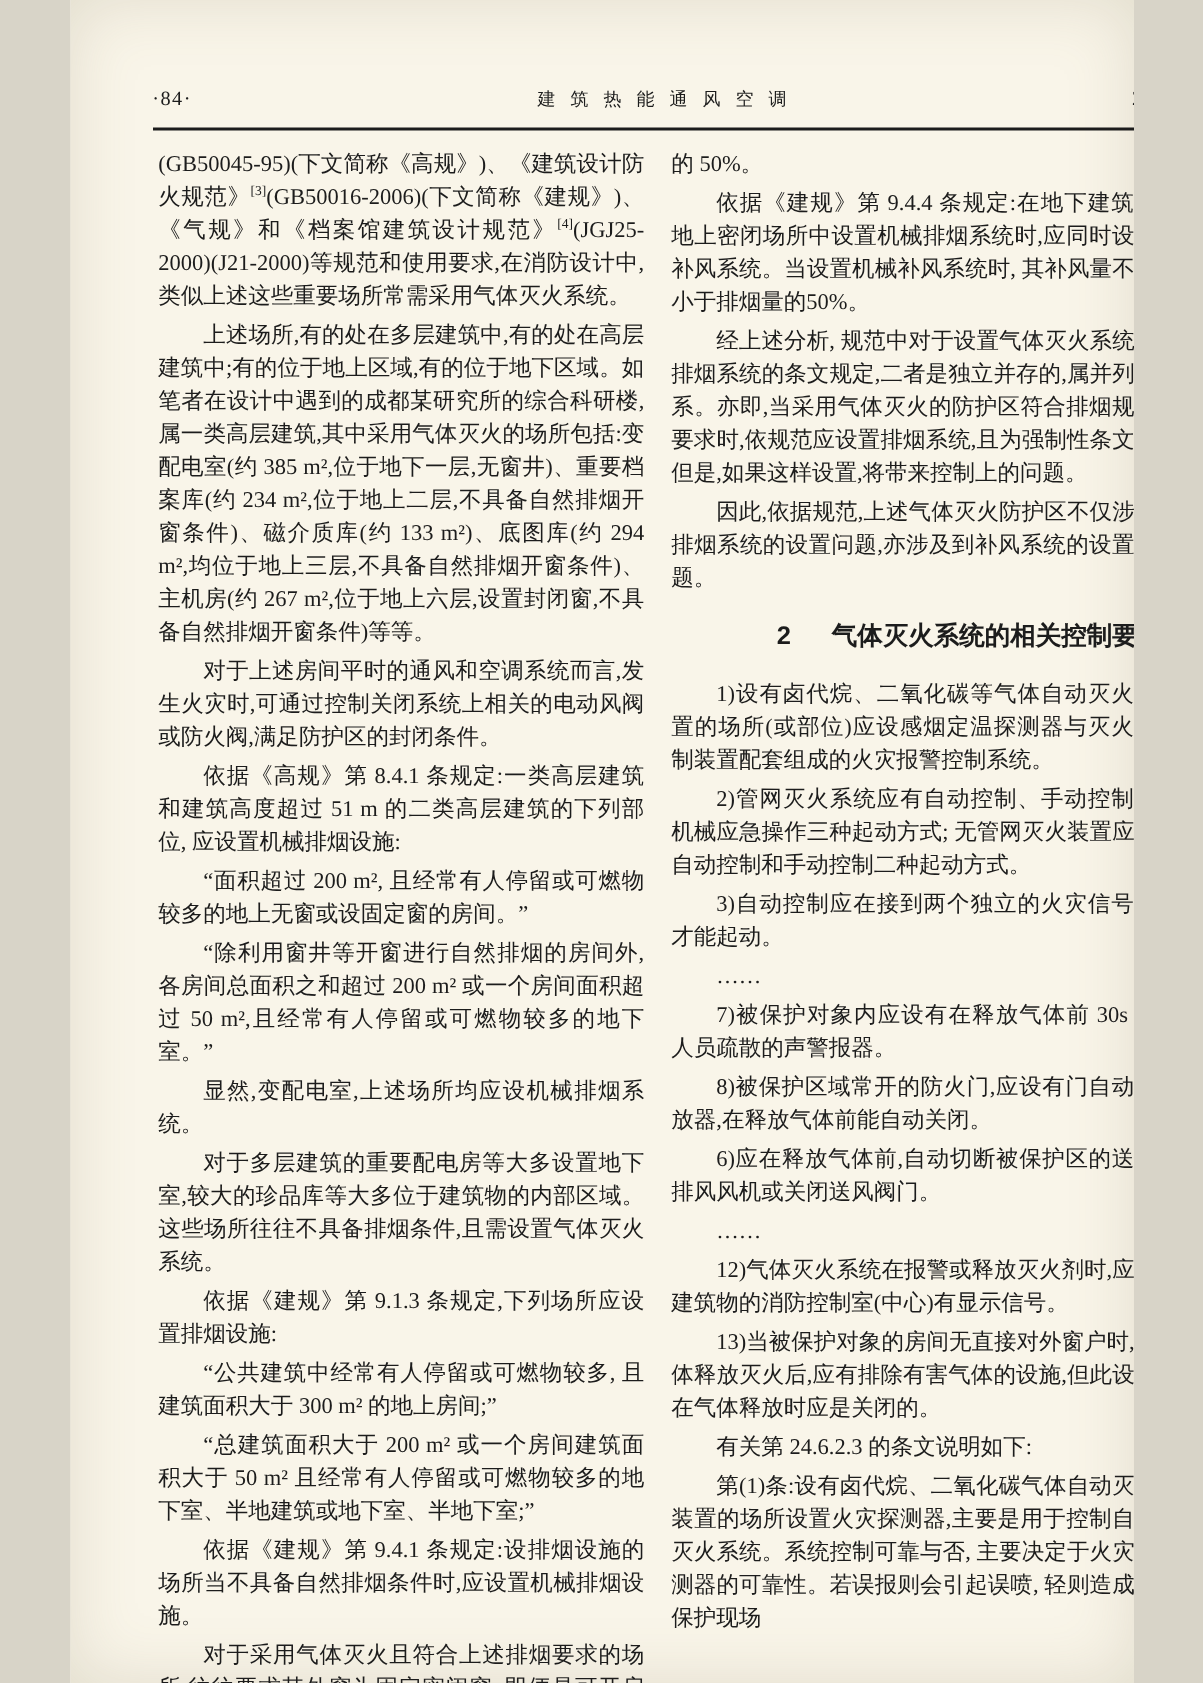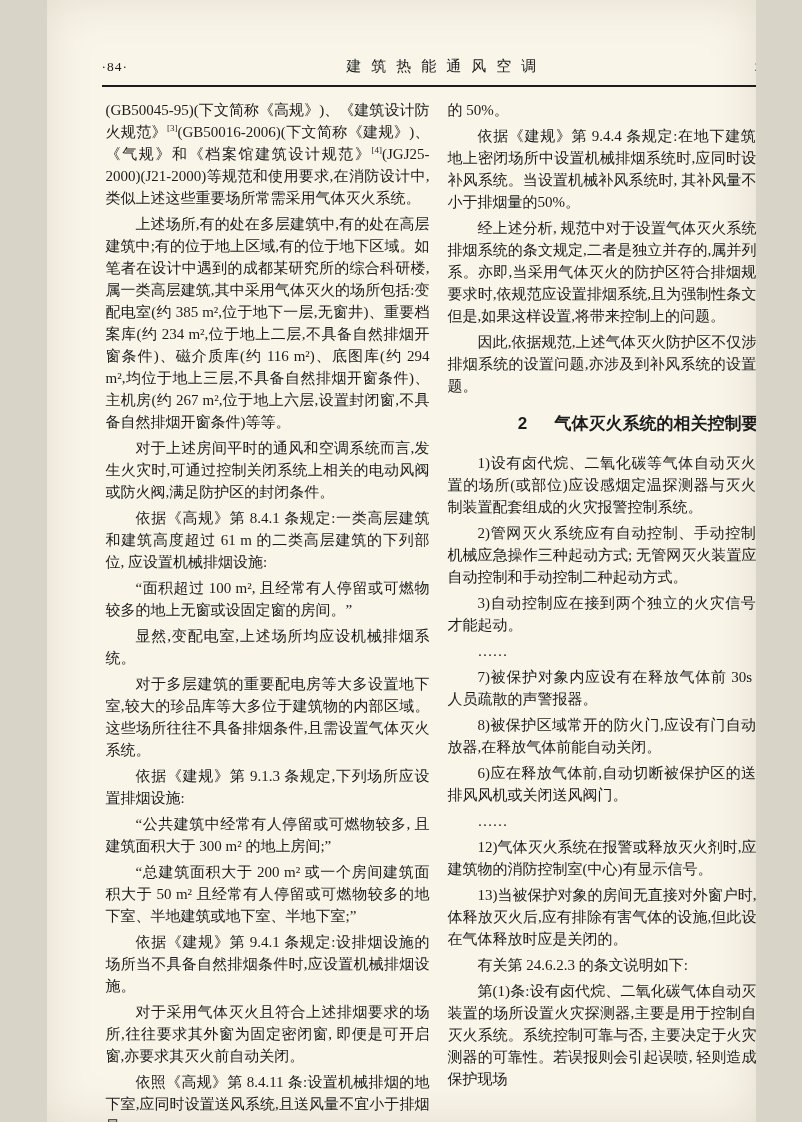--- a/index.html
+++ b/index.html
@@ -9,21 +9,21 @@
     background:#f9f5e9;color:#1c1c1c;overflow:hidden;
     box-shadow:inset 0 0 45px rgba(120,110,80,.18);
     padding-left:17px;
   }
   .header{
     position:absolute;top:57px;left:55px;width:697px;height:22px;
     display:flex;align-items:baseline;justify-content:space-between;
     font-size:14px;
   }
   .header .pageno{font-size:13.5px;letter-spacing:1px;}
-  .header .jtitle{letter-spacing:10px;font-size:15px;text-indent:10px;}
+  .header .jtitle{letter-spacing:10px;font-size:12px;text-indent:10px;}
   .header .year{font-size:13.5px;}
   .rule{
     position:absolute;top:85px;left:55px;width:697px;height:2px;
     background:#1c1c1c;
   }
   .col{
     position:absolute;top:95px;width:332px;
     font-size:15px;line-height:22px;text-align:justify;
     text-justify:inter-ideograph;
   }
@@ -44,24 +44,25 @@
 
 <div id="page">
   <div class="header">
     <span class="pageno">·84·</span>
     <span class="jtitle">建筑热能通风空调</span>
     <span class="year">2008 年</span>
   </div>
   <div class="rule"></div>
   <div class="col col-left" id="col-left">
       <p>(GB50045-95)(下文简称《高规》)、《建筑设计防火规范》<sup>[3]</sup>(GB50016-2006)(下文简称《建规》)、《气规》和《档案馆建筑设计规范》<sup>[4]</sup>(JGJ25-2000)(J21-2000)等规范和使用要求,在消防设计中,类似上述这些重要场所常需采用气体灭火系统。</p>
-      <p class="ind">上述场所,有的处在多层建筑中,有的处在高层建筑中;有的位于地上区域,有的位于地下区域。如笔者在设计中遇到的成都某研究所的综合科研楼,属一类高层建筑,其中采用气体灭火的场所包括:变配电室(约 385 m²,位于地下一层,无窗井)、重要档案库(约 234 m²,位于地上二层,不具备自然排烟开窗条件)、磁介质库(约 116 m²)、底图库(约 294 m²,均位于地上三层,不具备自然排烟开窗条件)、主机房(约 267 m²,位于地上六层,设置封闭窗,不具备自然排烟开窗条件)等等。</p>
+      <p class="ind">上述场所,有的处在多层建筑中,有的处在高层建筑中;有的位于地上区域,有的位于地下区域。如笔者在设计中遇到的成都某研究所的综合科研楼,属一类高层建筑,其中采用气体灭火的场所包括:变配电室(约 385 m²,位于地下一层,无窗井)、重要档案库(约 234 m²,位于地上二层,不具备自然排烟开窗条件)、磁介质库(约 133 m²)、底图库(约 294 m²,均位于地上三层,不具备自然排烟开窗条件)、主机房(约 267 m²,位于地上六层,设置封闭窗,不具备自然排烟开窗条件)等等。</p>
       <p class="ind">对于上述房间平时的通风和空调系统而言,发生火灾时,可通过控制关闭系统上相关的电动风阀或防火阀,满足防护区的封闭条件。</p>
-      <p class="ind">依据《高规》第 8.4.1 条规定:一类高层建筑和建筑高度超过 61 m 的二类高层建筑的下列部位, 应设置机械排烟设施:</p>
-      <p class="ind">“面积超过 100 m², 且经常有人停留或可燃物较多的地上无窗或设固定窗的房间。”</p>
+      <p class="ind">依据《高规》第 8.4.1 条规定:一类高层建筑和建筑高度超过 51 m 的二类高层建筑的下列部位, 应设置机械排烟设施:</p>
+      <p class="ind">“面积超过 200 m², 且经常有人停留或可燃物较多的地上无窗或设固定窗的房间。”</p>
+      <p class="ind">“除利用窗井等开窗进行自然排烟的房间外,各房间总面积之和超过 200 m² 或一个房间面积超过 50 m²,且经常有人停留或可燃物较多的地下室。”</p>
       <p class="ind">显然,变配电室,上述场所均应设机械排烟系统。</p>
       <p class="ind">对于多层建筑的重要配电房等大多设置地下室,较大的珍品库等大多位于建筑物的内部区域。这些场所往往不具备排烟条件,且需设置气体灭火系统。</p>
       <p class="ind">依据《建规》第 9.1.3 条规定,下列场所应设置排烟设施:</p>
       <p class="ind">“公共建筑中经常有人停留或可燃物较多, 且建筑面积大于 300 m² 的地上房间;”</p>
       <p class="ind">“总建筑面积大于 200 m² 或一个房间建筑面积大于 50 m² 且经常有人停留或可燃物较多的地下室、半地建筑或地下室、半地下室;”</p>
       <p class="ind">依据《建规》第 9.4.1 条规定:设排烟设施的场所当不具备自然排烟条件时,应设置机械排烟设施。</p>
       <p class="ind">对于采用气体灭火且符合上述排烟要求的场所,往往要求其外窗为固定密闭窗, 即便是可开启窗,亦要求其灭火前自动关闭。</p>
       <p class="ind">依照《高规》第 8.4.11 条:设置机械排烟的地下室,应同时设置送风系统,且送风量不宜小于排烟量</p>
     </div>
   <div class="col col-right" id="col-right">

